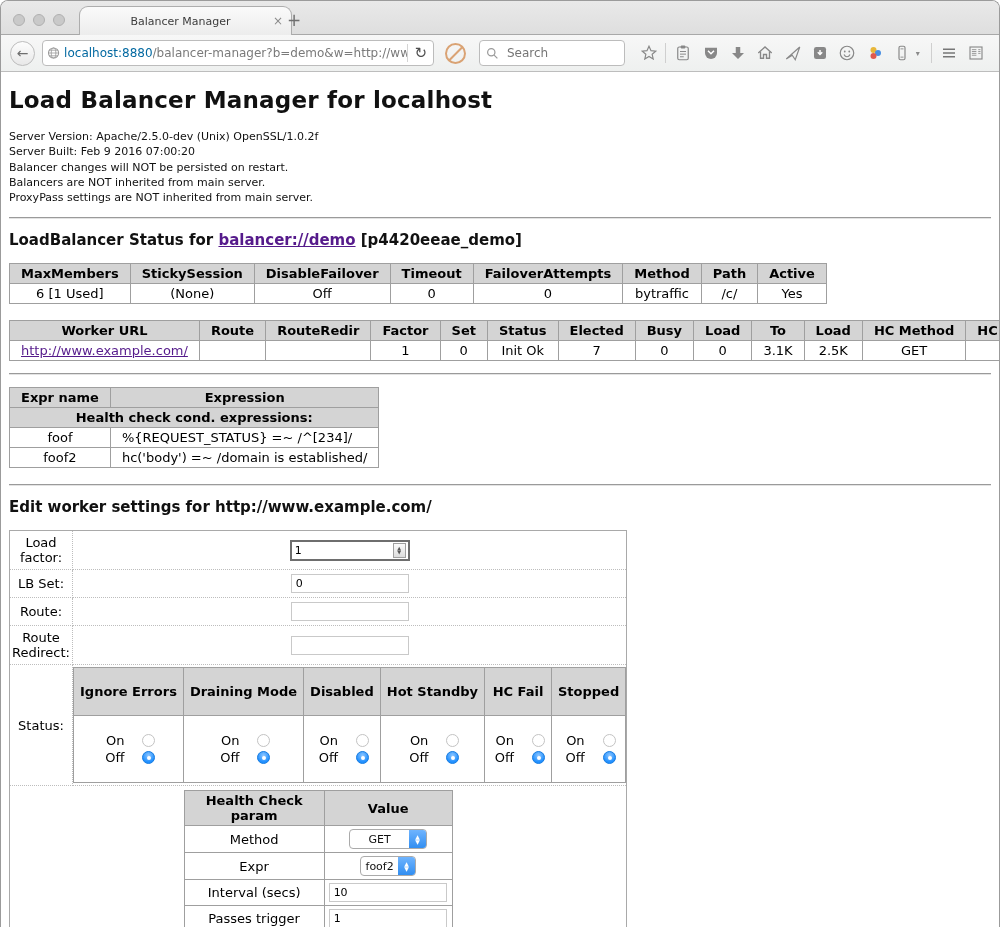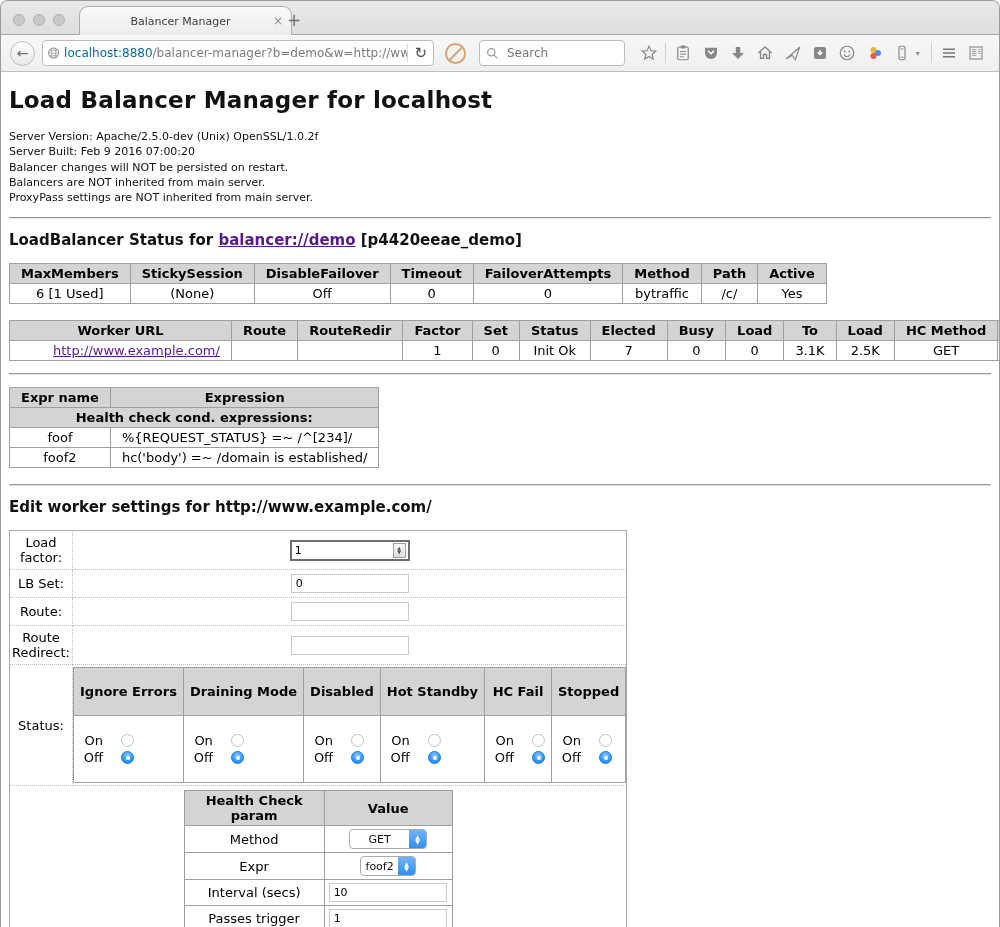--- a/index.html
+++ b/index.html
@@ -36,21 +36,21 @@
   .caret { font-size:8px; color:#8a8a8a; width:12px; }
   .iconrow { display:flex; align-items:center; margin-left:10px; flex:1; justify-content:space-between; }
 
   
   .page { padding:0 8px; background:#fff; }
   h1 { font-size:23px; letter-spacing:.2px; padding-top:15px; color:#111; }
   .info { margin-top:16px; font-size:11px; line-height:15.3px; color:#111; }
   hr.std { border:none; border-top:1px solid #9a9a9a; border-bottom:1px solid #e3e3e3; margin:12px 0; }
   h3 { font-size:15px; margin:12px 0 14px; color:#111; }
   a.vlink { color:#551a8b; font-weight:bold; }
-  a.cell-link { color:#551a8b; font-weight:normal;margin-left:32px; }
+  a.cell-link { color:#551a8b; font-weight:normal; }
 
   table.data { border-collapse:collapse; margin-bottom:16px; }
   table.data th, table.data td { border:1px solid #9f9f9f; font-size:13px; padding:2px 11px; text-align:center; white-space:nowrap; }
   table.data th { background:#d4d4d4; }
   table.data td.left { text-align:left; }
   #worker-table { margin-bottom:4px; }
   #expr-table { margin-top:4px; }
 
   
   .formtable { width:566px; border-collapse:collapse; border:1px solid #a9a9a9; margin-top:12px; }
@@ -59,21 +59,21 @@
   td.val { text-align:center; }
   .numwrap { display:inline-flex; align-items:center; width:120px; height:21px; border:2px solid #6e6e6e; background:#fff; }
   .numwrap input { flex:1; border:none; outline:none; font:11px "DejaVu Sans",sans-serif; padding:0 3px; width:80px; }
   .spinner { width:13px; height:15px; background:linear-gradient(#fbfbfb,#dcdcdc); border:1px solid #9f9f9f; margin-right:2px;
              display:flex; flex-direction:column; align-items:center; justify-content:center; font-size:5px; color:#555; line-height:4px; }
   input.txt { width:118px; height:19px; border:1px solid #c9c9c9; font:11px "DejaVu Sans",sans-serif; padding:1px 4px; }
 
   table.statustable { border-collapse:collapse; }
   table.statustable th, table.statustable td { border:1px solid #9f9f9f; font-size:13px; padding:16px 6px; }
   table.statustable th { background:#d4d4d4; white-space:nowrap; }
-  .radioline { display:flex; align-items:center; justify-content:flex-start; gap:18px; line-height:17px; }
+  .radioline { display:flex; align-items:center; justify-content:center; gap:18px; line-height:17px; }
   .rlbl { width:23px; text-align:right; font-size:13px; }
   .radio { width:13px; height:13px; border-radius:50%; background:#fff; border:1px solid #c3c3c3; position:relative; display:inline-block; }
   .radio.sel { background:radial-gradient(circle at 50% 32%, #8ec6ff, #1f8fff 70%); border:1px solid #1a7de0; }
   .radio.sel::after { content:""; position:absolute; left:4px; top:4px; width:4px; height:4px; border-radius:50%; background:#fff; }
 
   td.hcwrap { text-align:center; padding:4px 0 6px; }
   table.hctable { border-collapse:collapse; margin:0 auto; }
   table.hctable th, table.hctable td { border:1px solid #9f9f9f; font-size:13px; }
   table.hctable th { background:#d4d4d4; padding:2px 10px; }
   table.hctable td.p { width:140px; text-align:center; padding:4px 6px; }

